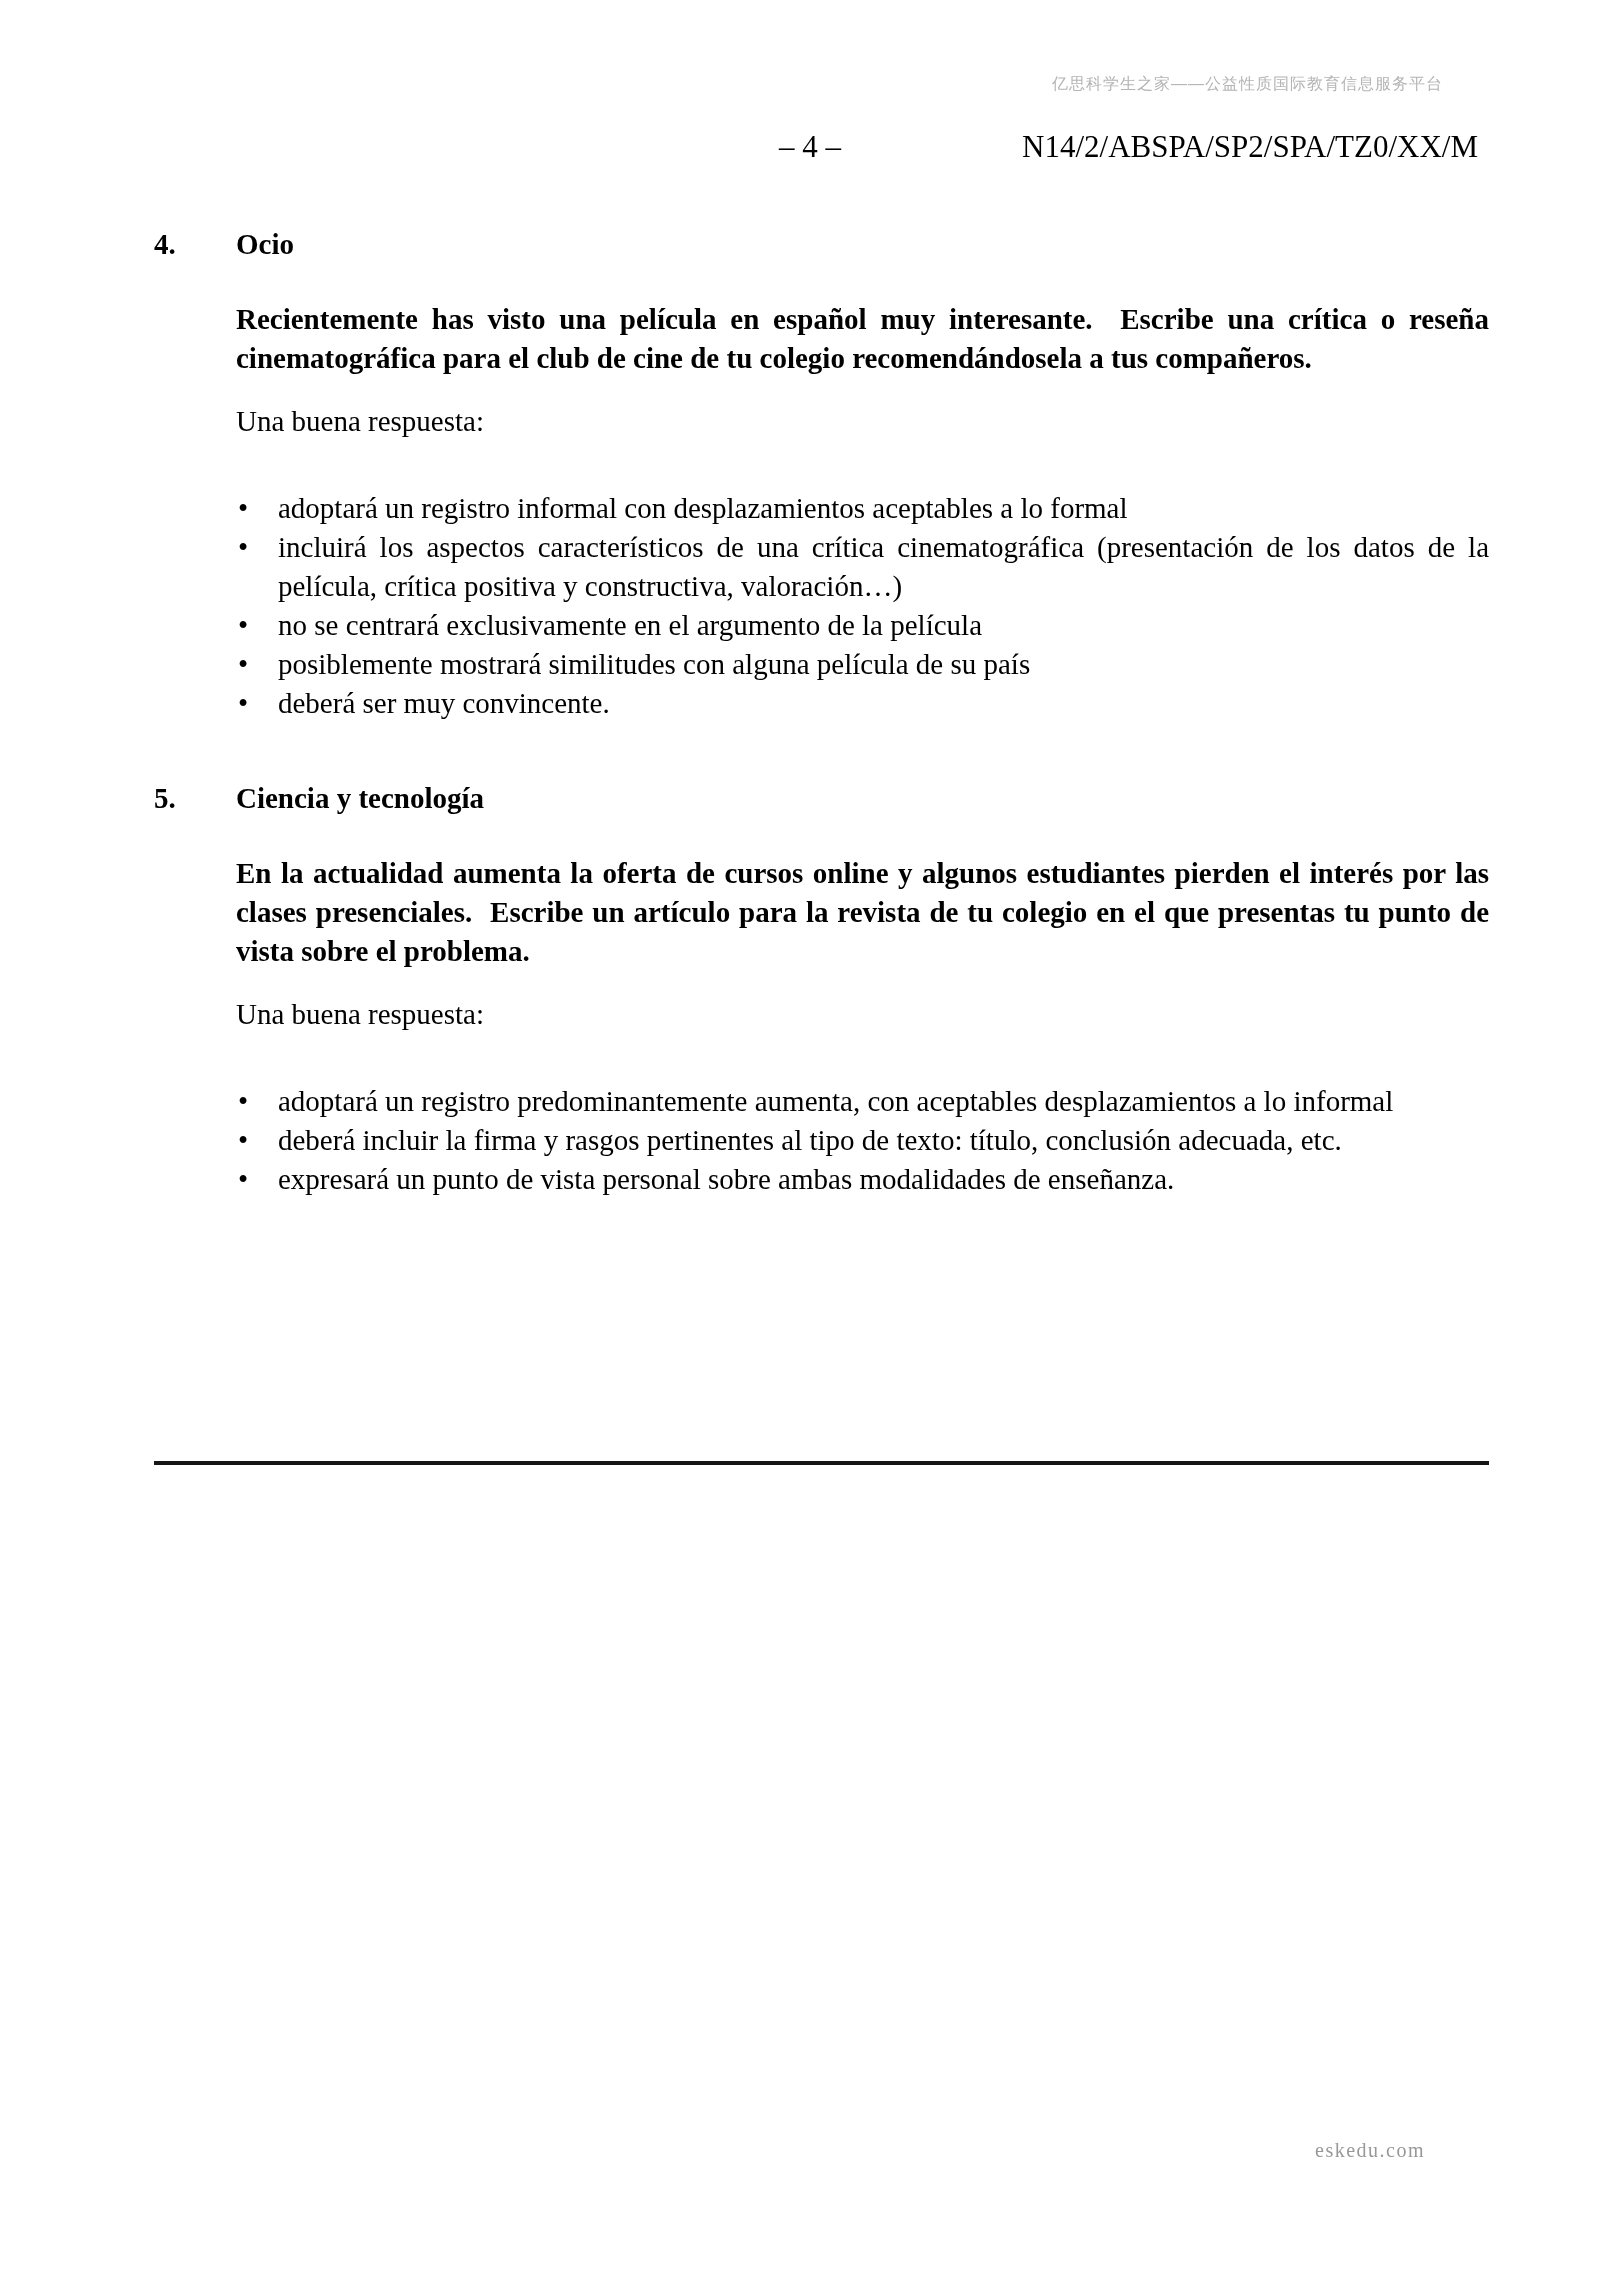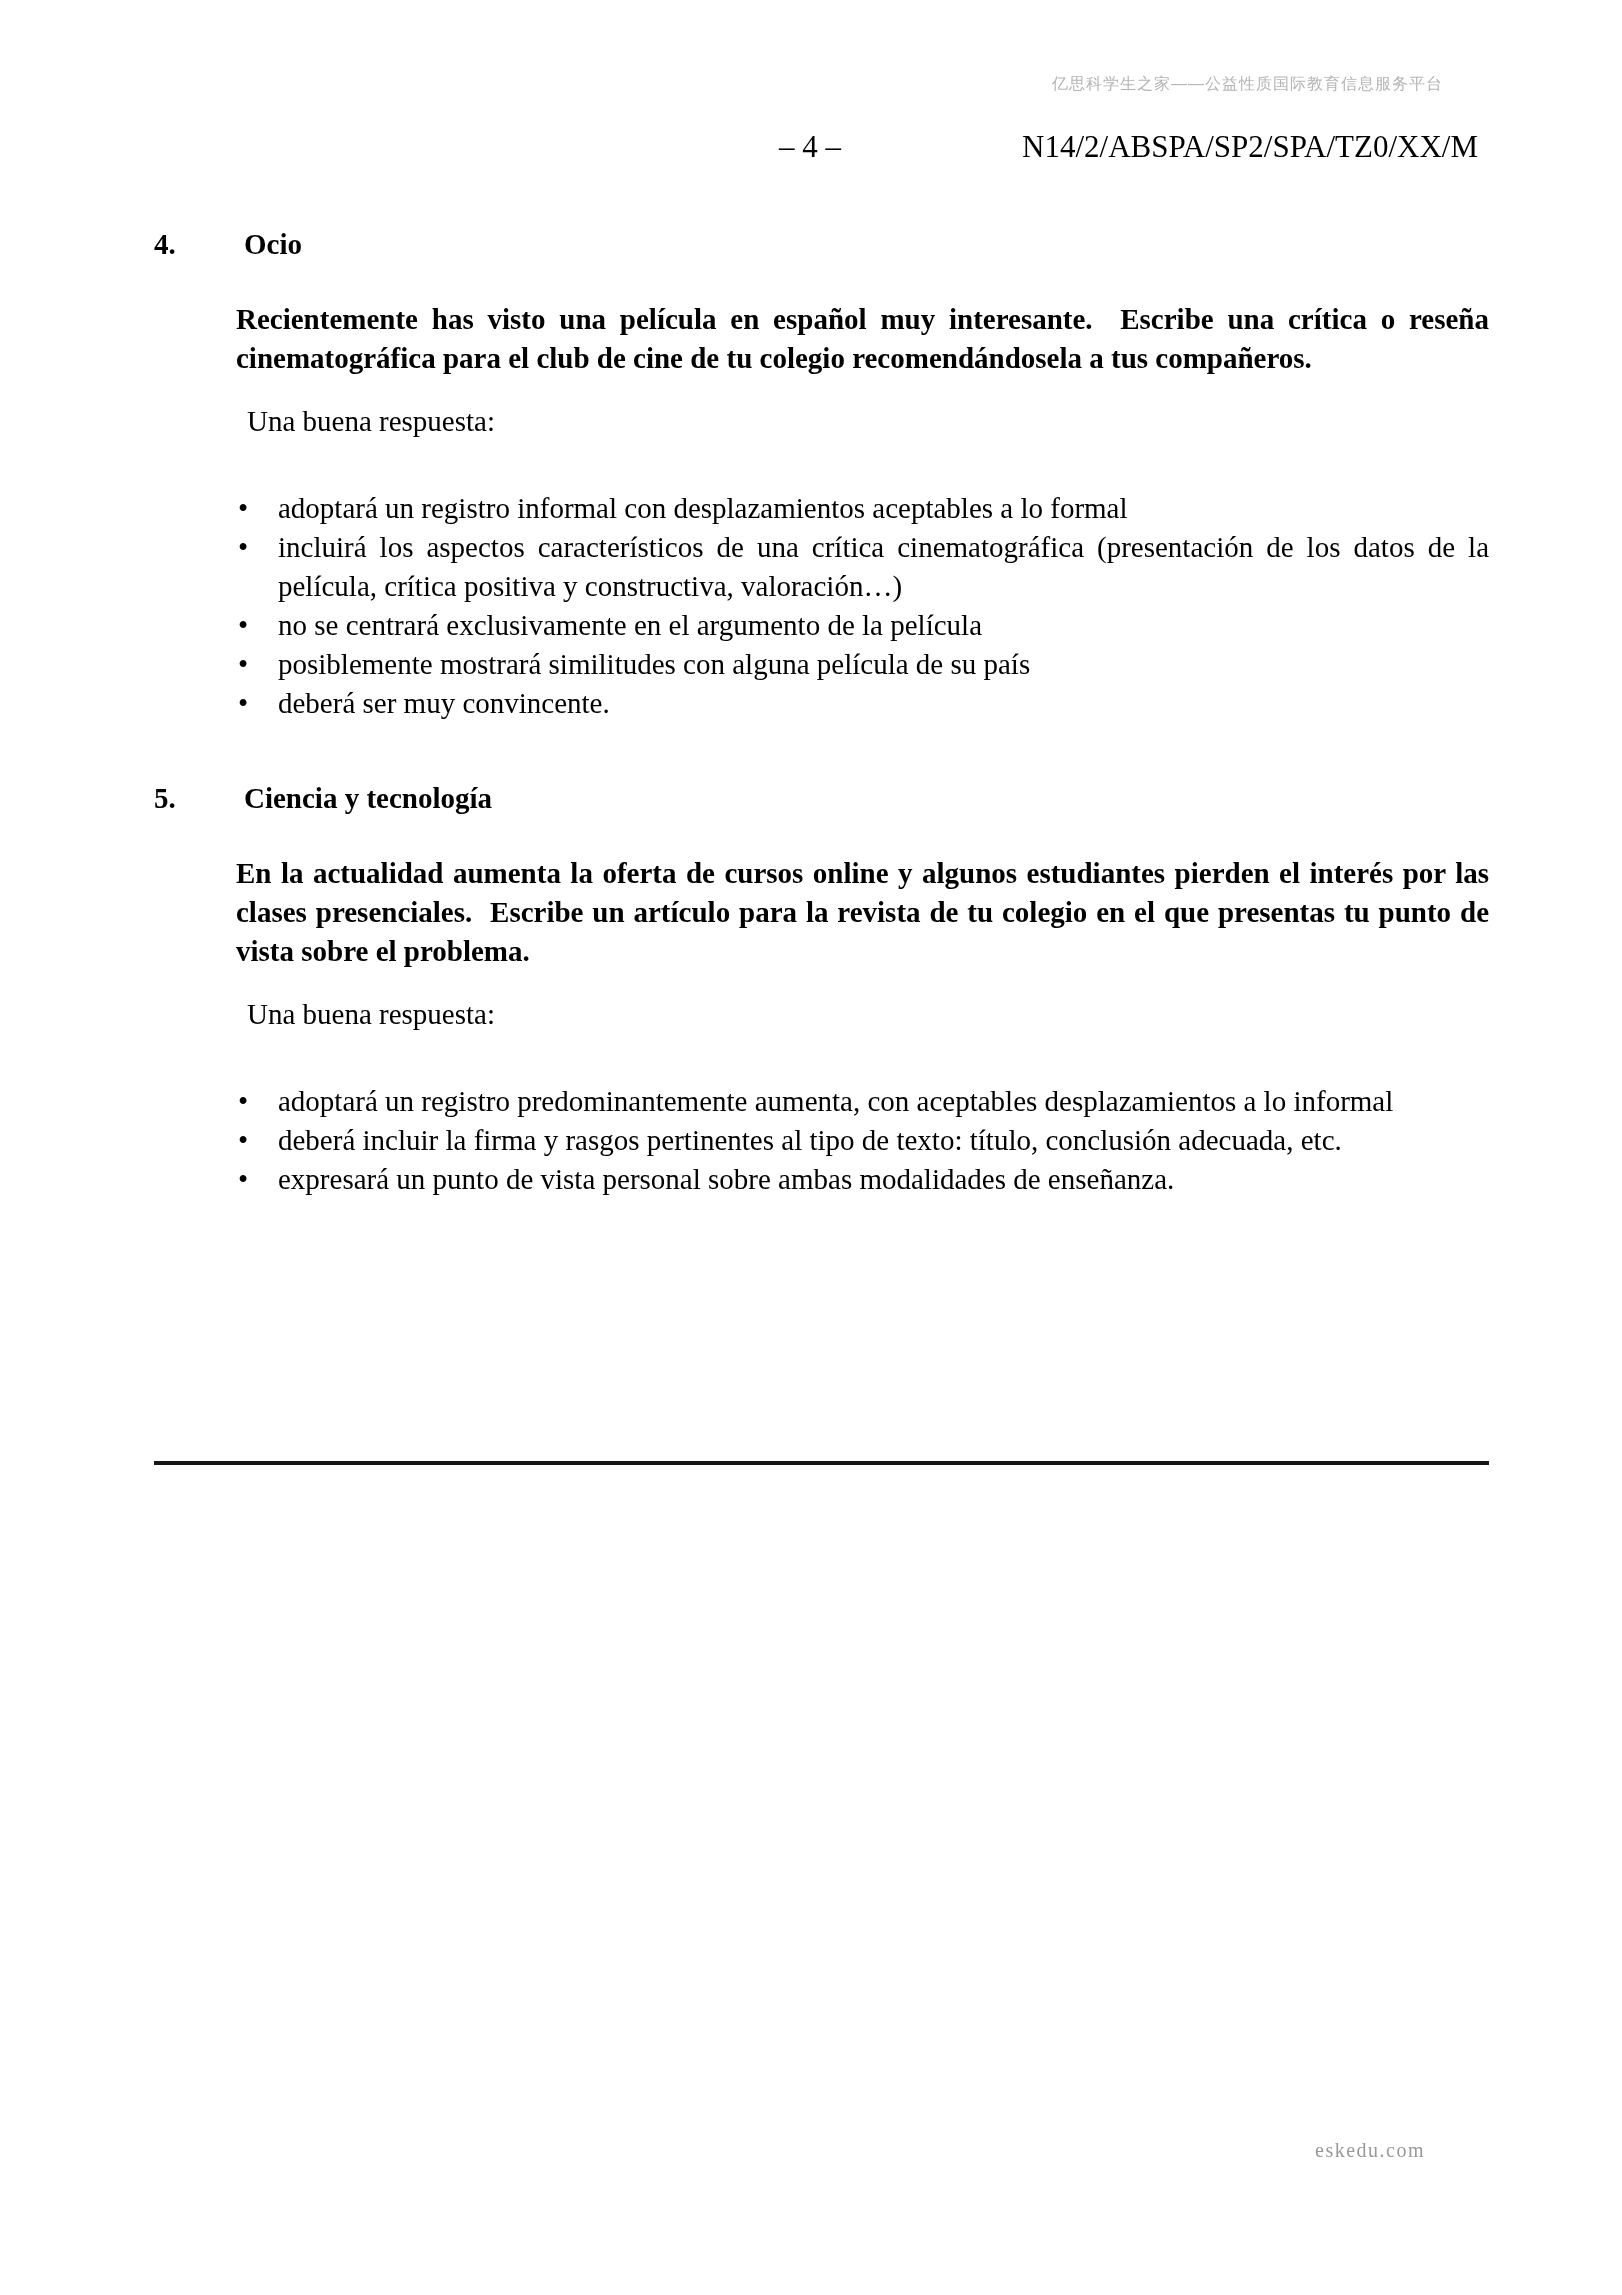--- a/index.html
+++ b/index.html
@@ -48,30 +48,30 @@
   .section { display: flex; }
   .section.second { margin-top: 56px; }
   .qnum {
     width: 82px;
     flex-shrink: 0;
     font-weight: bold;
   }
   .qbody { flex: 1; min-width: 0; }
   .qtitle {
     font-weight: bold;
-    margin: 0 0 36px 8px;
+    margin: 0 0 36px 0;
   }
   .prompt {
     font-weight: bold;
     text-align: justify;
     white-space: pre-wrap;
     margin: 0 0 24px 0;
   }
   .intro {
-    margin: 0 0 48px 11px;
+    margin: 0 0 48px 0;
   }
   ul.points {
     list-style: none;
     margin: 0;
     padding: 0;
   }
   ul.points li {
     position: relative;
     padding-left: 42px;
     text-align: justify;

